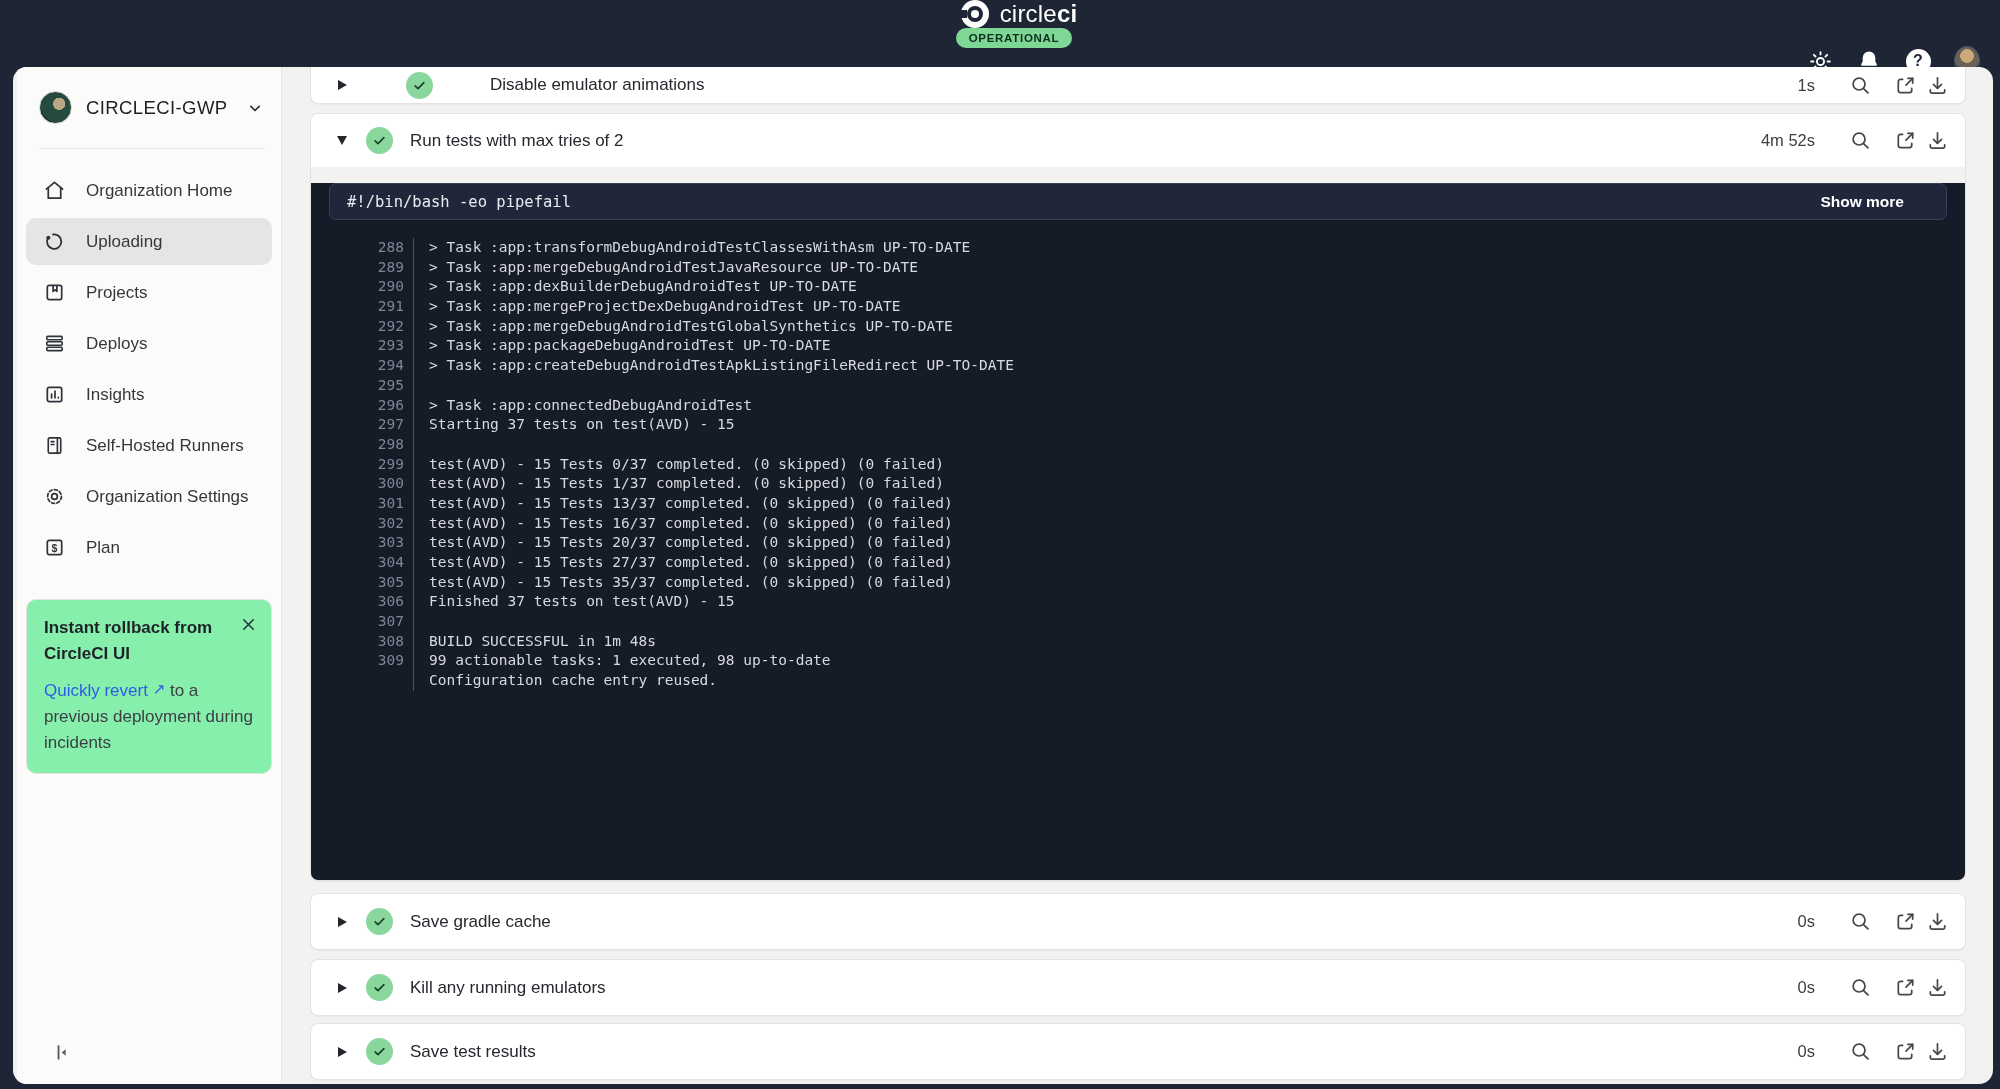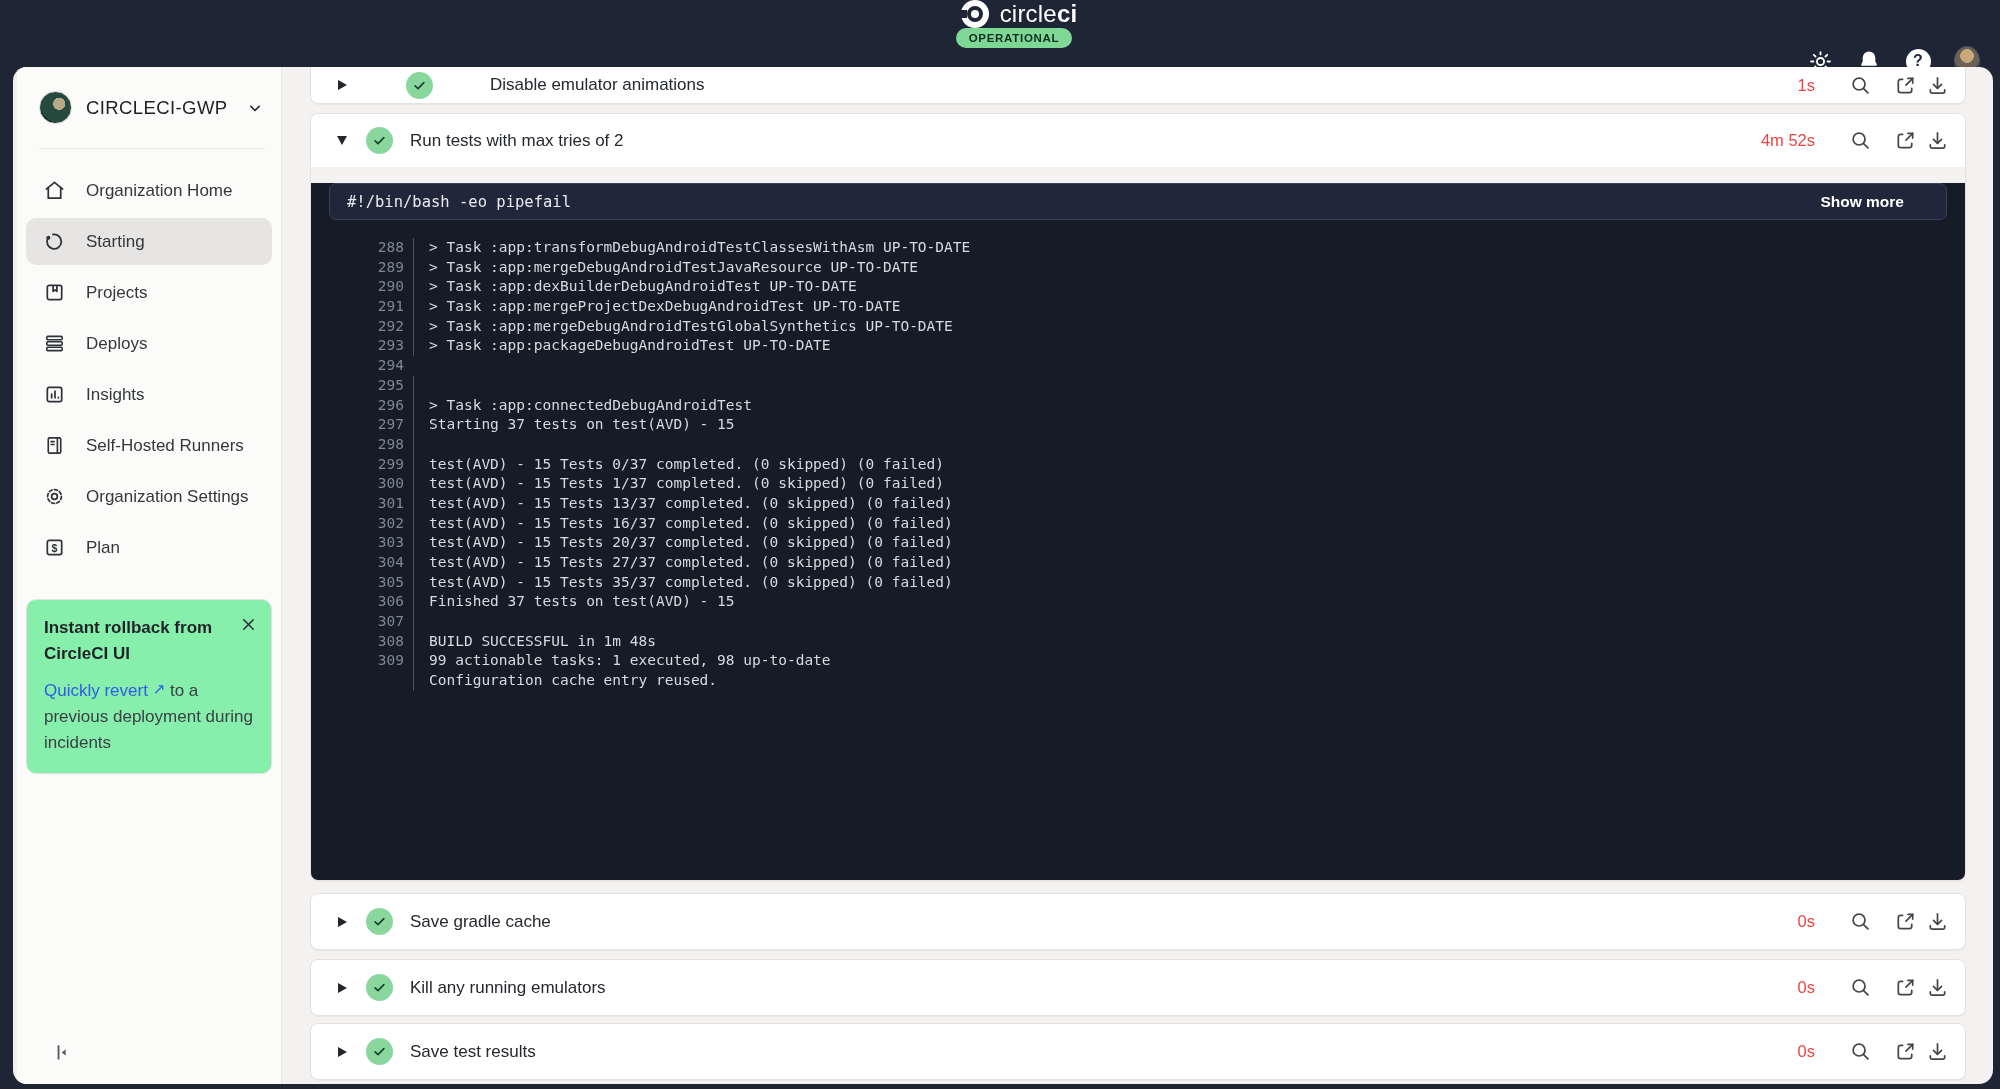--- a/index.html
+++ b/index.html
@@ -86,21 +86,21 @@
 
   .caret { width:12px; margin-left:25px; flex:none; display:flex; justify-content:center; cursor:pointer; }
   .caret-right { width:0; height:0; border-left:9px solid #23262b; border-top:5.5px solid transparent; border-bottom:5.5px solid transparent; }
   .caret-down  { width:0; height:0; border-top:9px solid #23262b; border-left:5.5px solid transparent; border-right:5.5px solid transparent; }
   .check-circle {
     width:27px; height:27px; border-radius:50%; background:#8ad79e;
     margin-left:18px; flex:none; display:flex; align-items:center; justify-content:center;
   }
   .step-label { margin-left:17px; font-size:17px; color:#25282d; }
   .row-right { margin-left:auto; display:flex; align-items:center; }
-  .duration { font-size:16.5px; color:#ef4444; margin-right:34px; }
+  .duration { font-size:16.5px; color:#404040; margin-right:34px; }
   .row-icon { cursor:pointer; }
   .row-icon.search { margin-right:22px; }
   .row-icon.ext { margin-right:9px; }
   .row-icon.dl { margin-right:16px; }
 
   
   .expanded-card { border-radius:8px; overflow:hidden; border:1px solid #e3e2e0; box-shadow:0 1px 1px rgba(20,22,26,0.04); }
   .expanded-card .step-row { border:none; border-radius:0; box-shadow:none; height:53px; }
 
   
@@ -172,21 +172,21 @@
             <path d="M3.5 10.5L12 3.5l8.5 7"></path>
             <path d="M5.5 9.3V20h13V9.3"></path>
           </svg>
         <span class="nav-label">Organization Home</span>
       </div>
       <div class="nav-item active">
         <svg class="nav-icon" viewBox="0 0 24 24" fill="none" stroke="#2f3338" stroke-width="1.9" stroke-linecap="round">
             <path d="M10.5 4.7a7.5 7.5 0 1 1-5.6 4.1"></path>
             <circle cx="5.6" cy="8" r="2.1" fill="#2f3338" stroke="none"></circle>
           </svg>
-        <span class="nav-label">Starting</span>
+        <span class="nav-label">Uploading</span>
       </div>
       <div class="nav-item">
         <svg class="nav-icon" viewBox="0 0 24 24" fill="none" stroke="#2f3338" stroke-width="1.8" stroke-linejoin="round">
             <rect x="4.5" y="4.5" width="15" height="15" rx="2"></rect>
             <path d="M10.5 4.8v6l2-1.6 2 1.6v-6"></path>
           </svg>
         <span class="nav-label">Projects</span>
       </div>
       <div class="nav-item">
         <svg class="nav-icon" viewBox="0 0 24 24" fill="none" stroke="#2f3338" stroke-width="1.7">
@@ -334,20 +334,21 @@
     <span class="lt">&gt; Task :app:mergeDebugAndroidTestGlobalSynthetics UP-TO-DATE</span>
   </div>
 
   <div class="log-line">
     <span class="ln">293</span>
     <span class="lt">&gt; Task :app:packageDebugAndroidTest UP-TO-DATE</span>
   </div>
 
   <div class="log-line">
     <span class="ln">294</span>
+    <span class="lt">&gt; Task :app:createDebugAndroidTestApkListingFileRedirect UP-TO-DATE</span>
   </div>
 
   <div class="log-line">
     <span class="ln">295</span>
     <span class="lt">&nbsp;</span>
   </div>
 
   <div class="log-line">
     <span class="ln">296</span>
     <span class="lt">&gt; Task :app:connectedDebugAndroidTest</span>

